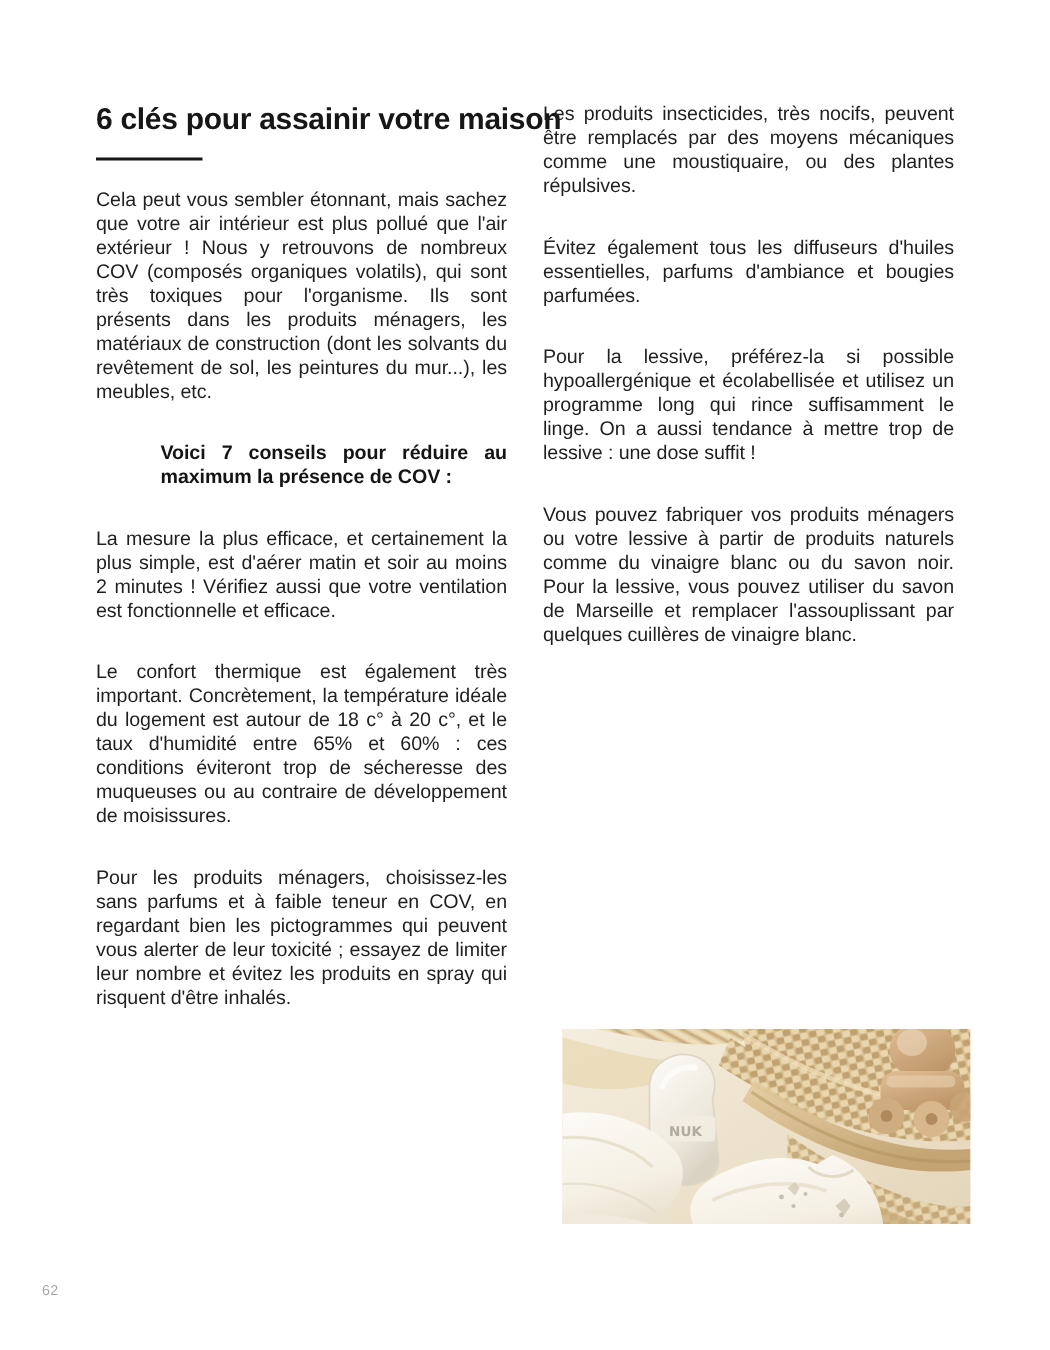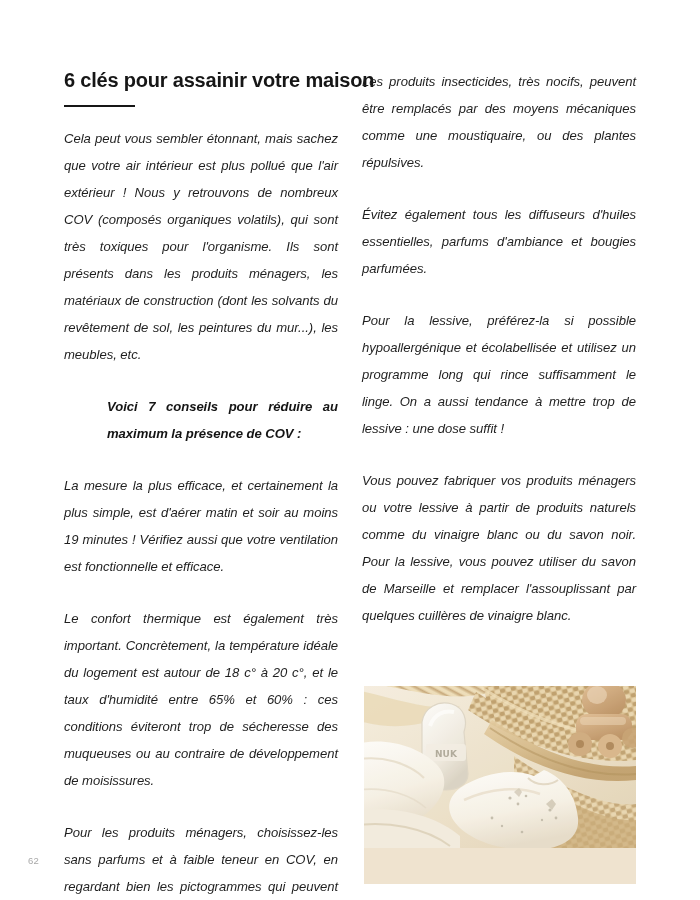--- a/index.html
+++ b/index.html
@@ -50,47 +50,46 @@
 
   .heading-rule {
     width: 71px;
     height: 2.4px;
     background: #161616;
     margin: 9px 0 18px 0;
   }
 
   p.body-par {
     font-size: 13.1px;
-    line-height: 27px;
+    line-height: 16px;
     text-align: justify;
     text-justify: inter-word;
     margin: 0 0 25px 0;
     color: #1f1f1f;
     letter-spacing: -0.05px;
     hyphens: manual;
-    font-style: italic;
   }
 
   p.body-par:last-child {
     margin-bottom: 0;
   }
 
   p.body-par.bold {
     font-weight: bold;
     color: #141414;
     margin-left: 43px;
   }
 
   
   .photo {
     position: absolute;
-    left: 364px;
+    left: 375px;
     top: 686px;
     width: 272px;
-    height: 198px;
+    height: 130px;
     overflow: hidden;
     background: #efe3cf;
   }
   .photo svg { display: block; }
 
   .page-number {
     position: absolute;
     left: 28px;
     top: 856px;
     font-size: 9.5px;
@@ -105,21 +104,21 @@
 <div class="page">
 
   <div class="columns">
 
     <div class="col">
       <h1 class="article-heading">6 clés pour assainir votre maison</h1>
       <div class="heading-rule"></div>
 
       <p class="body-par">Cela peut vous sembler étonnant, mais sachez que votre air intérieur est plus pollué que l'air extérieur ! Nous y retrouvons de nombreux COV (composés organiques volatils), qui sont très toxiques pour l'organisme. Ils sont présents dans les produits ménagers, les matériaux de construction (dont les solvants du revêtement de sol, les peintures du mur...), les meubles, etc.</p>
       <p class="body-par bold">Voici 7 conseils pour réduire au maximum la présence de COV :</p>
-      <p class="body-par">La mesure la plus efficace, et certainement la plus simple, est d'aérer matin et soir au moins 19 minutes ! Vérifiez aussi que votre ventilation est fonctionnelle et efficace.</p>
+      <p class="body-par">La mesure la plus efficace, et certainement la plus simple, est d'aérer matin et soir au moins 2 minutes ! Vérifiez aussi que votre ventilation est fonctionnelle et efficace.</p>
       <p class="body-par">Le confort thermique est également très important. Concrètement, la température idéale du logement est autour de 18 c° à 20 c°, et le taux d'humidité entre 65% et 60% : ces conditions éviteront trop de sécheresse des muqueuses ou au contraire de développement de moisissures.</p>
       <p class="body-par">Pour les produits ménagers, choisissez-les sans parfums et à faible teneur en COV, en regardant bien les pictogrammes qui peuvent vous alerter de leur toxicité ; essayez de limiter leur nombre et évitez les produits en spray qui risquent d'être inhalés.</p>
     </div>
 
     <div class="col">
       <p class="body-par">Les produits insecticides, très nocifs, peuvent être remplacés par des moyens mécaniques comme une moustiquaire, ou des plantes répulsives.</p>
       <p class="body-par">Évitez également tous les diffuseurs d'huiles essentielles, parfums d'ambiance et bougies parfumées.</p>
       <p class="body-par">Pour la lessive, préférez-la si possible hypoallergénique et écolabellisée et utilisez un programme long qui rince suffisamment le linge. On a aussi tendance à mettre trop de lessive : une dose suffit !</p>
       <p class="body-par">Vous pouvez fabriquer vos produits ménagers ou votre lessive à partir de produits naturels comme du vinaigre blanc ou du savon noir. Pour la lessive, vous pouvez utiliser du savon de Marseille et remplacer l'assouplissant par quelques cuillères de vinaigre blanc.</p>
     </div>

